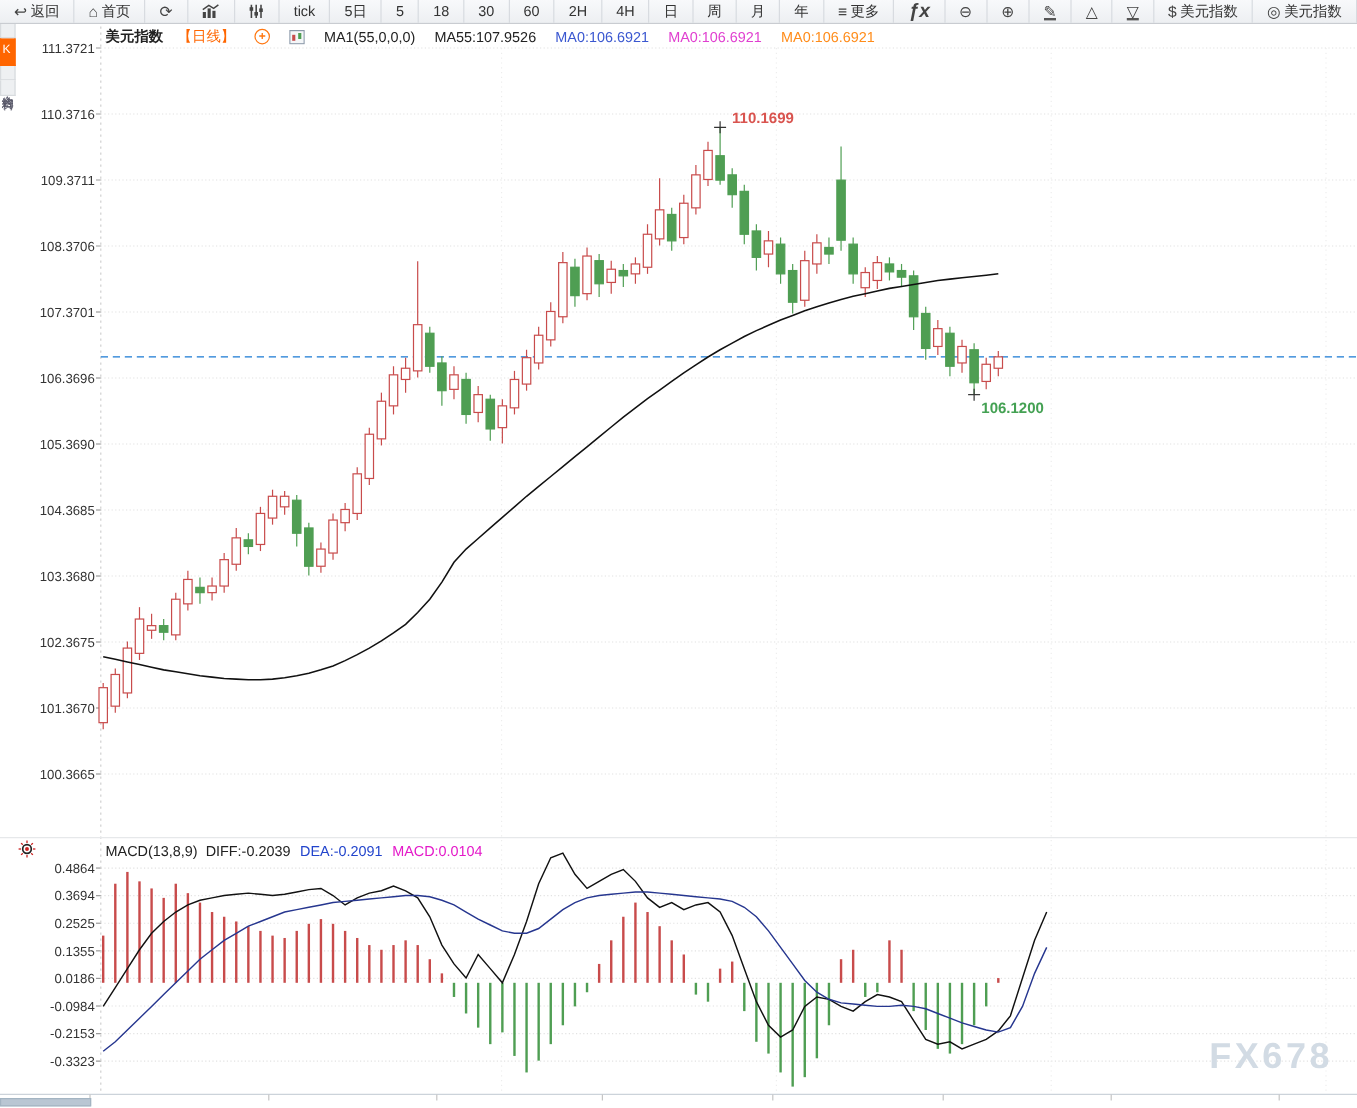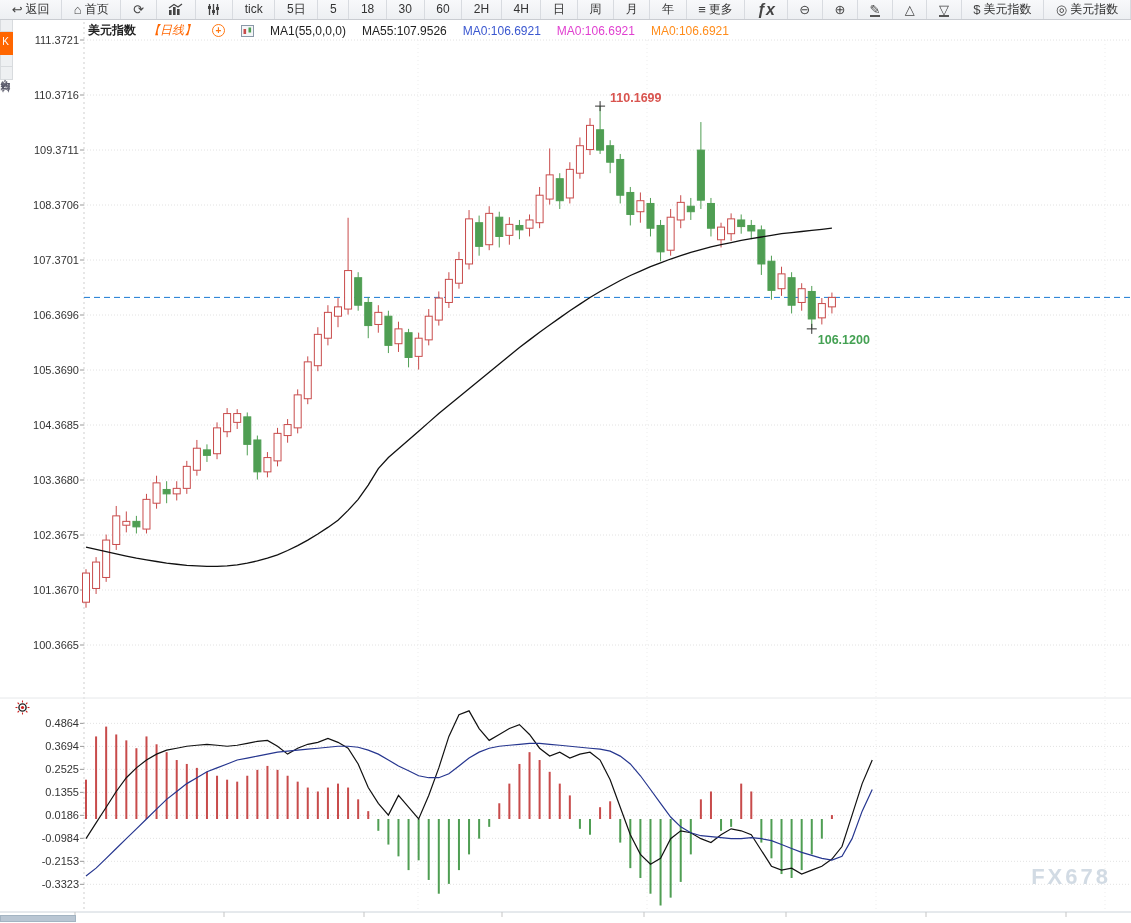--- a/index.html
+++ b/index.html
@@ -24,32 +24,32 @@
   #sidebar{position:absolute;left:0;top:20px;width:14px;display:flex;flex-direction:column;}
   .side-tab{writing-mode:vertical-rl;text-orientation:upright;
             font-size:10px;letter-spacing:1px;line-height:14px;
             background:#eef0f2;color:#556;border:1px solid #d8dbde;border-top:none;
             padding:4px 0;text-align:center;width:13px;box-sizing:border-box;cursor:default;}
   .side-tab.active{background:#ff6600;color:#fff;border-color:#ff6600;}
 
   
   #title-row{position:absolute;left:88px;top:23px;height:15px;font-size:12px;color:#222;
              display:flex;align-items:center;gap:16px;white-space:nowrap;}
-  .t-orange{color:#ff6600;font-style:italic;}
+  .t-orange{color:#ff6600;}
   .t-blue{color:#3a57d0;}
   .t-magenta{color:#e03fd0;}
   .t-orange2{color:#ff8c1a;}
   .add-ind{display:inline-flex;align-items:center;justify-content:center;width:11px;height:11px;
            border:1px solid #ff7711;border-radius:50%;color:#ff7711;font-size:10px;font-weight:bold;line-height:9px;}
   #macd-header{position:absolute;left:88px;top:701px;height:15px;font-size:12px;color:#222;
                display:flex;align-items:center;gap:8px;white-space:nowrap;}
   .m-blue{color:#2244cc;}
   .m-magenta{color:#e419c9;}
   #macd-gear{position:absolute;left:15px;top:700px;width:15px;height:15px;}
-  #watermark{position:absolute;right:20px;top:864px;font-size:22px;letter-spacing:3px;
+  #watermark{position:absolute;right:20px;top:864px;font-size:30px;letter-spacing:3px;
              color:#d2dbe4;font-weight:bold;}
   #scroll-thumb{position:absolute;left:0;top:915px;width:76px;height:7px;
                 background:#b9c6d3;border:1px solid #a3b4c2;box-sizing:border-box;}
   #chart-svg{position:absolute;left:0;top:20px;}
 </style>
 </head>
 <body>
 
 <div id="screen">
   <div id="toolbar">
@@ -669,16 +669,24 @@
         <line x1="7.5" y1="12.5" x2="7.5" y2="14.5"></line>
       <line x1="0.5" y1="7.5" x2="2.5" y2="7.5"></line>
         <line x1="12.5" y1="7.5" x2="14.5" y2="7.5"></line>
       <line x1="2.6" y1="2.6" x2="4" y2="4"></line>
         <line x1="11" y1="11" x2="12.4" y2="12.4"></line>
       <line x1="12.4" y1="2.6" x2="11" y2="4"></line>
         <line x1="4" y1="11" x2="2.6" y2="12.4"></line>
     </g>
   </svg>
 
+  <div id="macd-header">
+    <span>
+      <span>MACD(13,8,9)</span>&nbsp;
+      <span>DIFF:-0.2039</span>
+    </span>
+    <span class="m-blue">DEA:-0.2091</span>
+    <span class="m-magenta">MACD:0.0104</span>
+  </div>
 
   <div id="watermark">FX678</div>
   <div id="scroll-thumb"></div>
 </div>
 
 </body></html>

